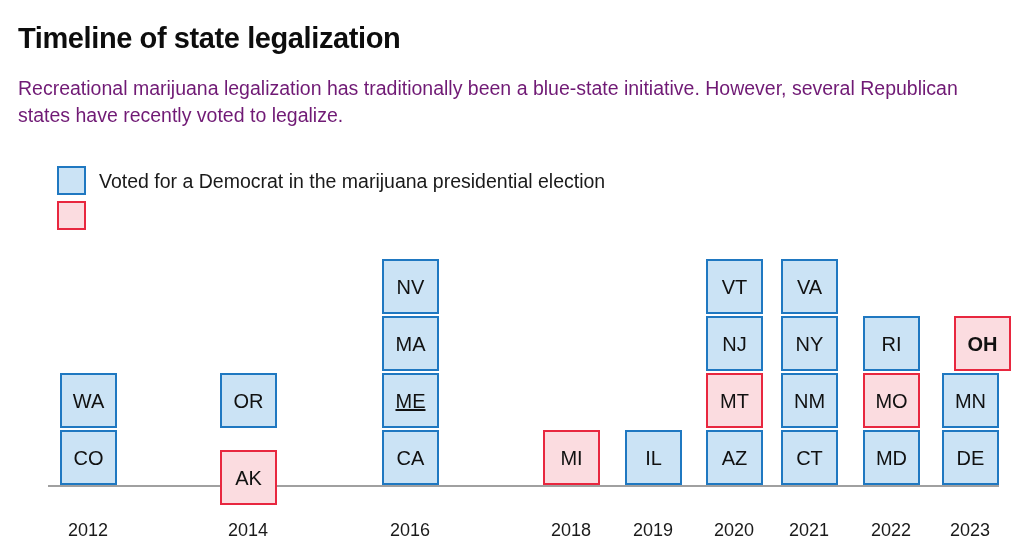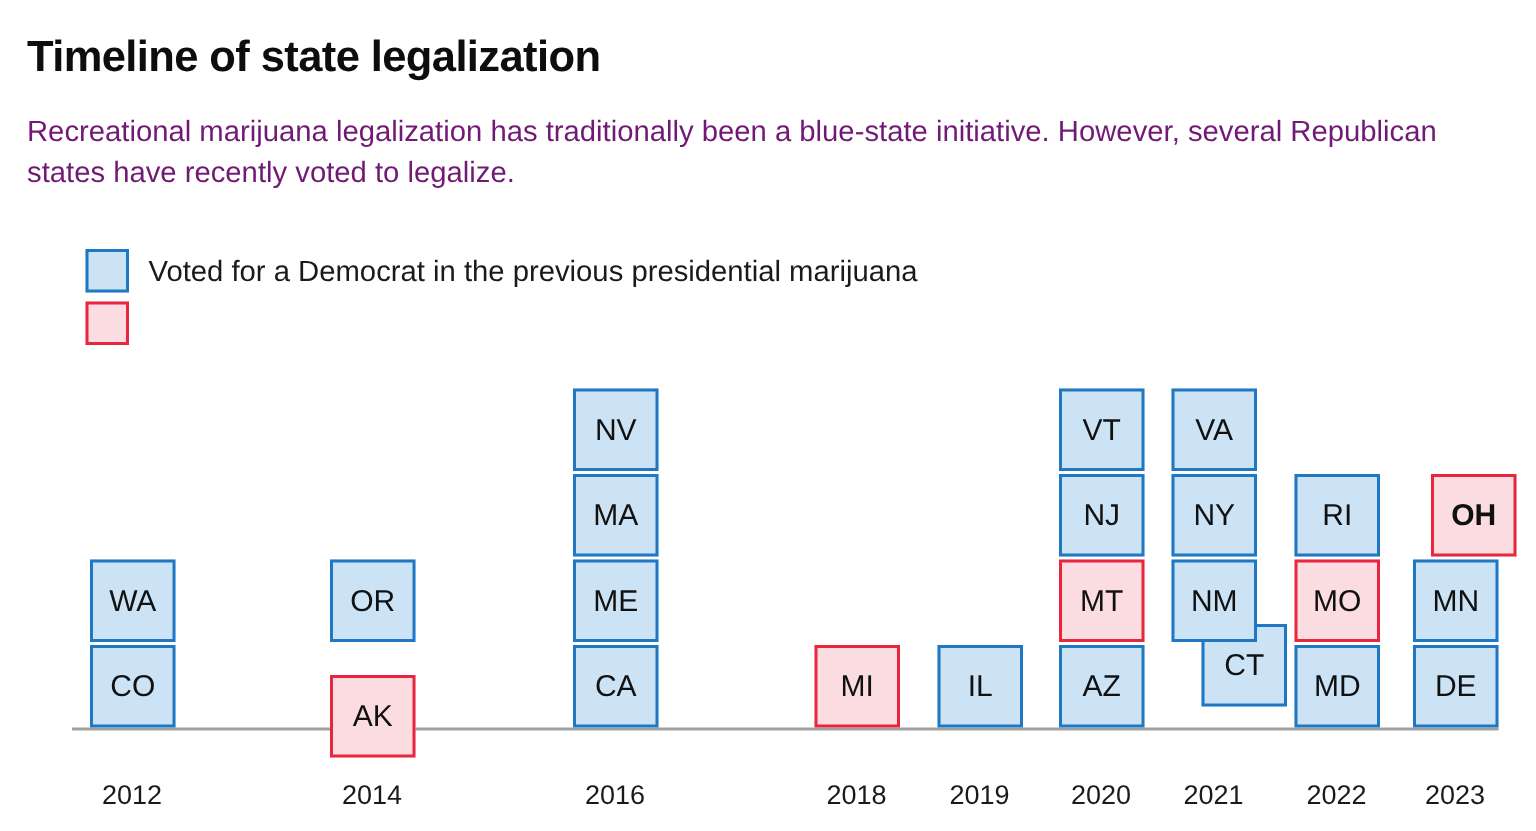--- a/index.html
+++ b/index.html
@@ -134,51 +134,51 @@
 
 <div class="page">
 
   <div class="chart-title">Timeline of state legalization</div>
 
   <div class="chart-subtitle">Recreational marijuana legalization has traditionally been a blue-state initiative. However, several Republican states have recently voted to legalize.</div>
 
   <div class="legend">
     <div class="legend-row">
       <span class="legend-swatch dem"></span>
-      <span class="legend-label">Voted for a Democrat in the previous presidential marijuana</span>
+      <span class="legend-label">Voted for a Democrat in the marijuana presidential election</span>
     </div>
     <div class="legend-row">
       <span class="legend-swatch rep"></span>
     </div>
   </div>
 
   <div class="plot">
     <div class="axis-line"></div>
     <div id="columns-host">
         <div class="state-box dem" style="left: 60px; top: 430px;">CO</div>
         <div class="state-box dem" style="left: 60px; top: 373px;">WA</div>
         <div class="year-label" style="left: 43px;">2012</div>
         <div class="state-box rep" style="left: 220px; top: 450px;">AK</div>
         <div class="state-box dem" style="left: 220px; top: 373px;">OR</div>
         <div class="year-label" style="left: 203px;">2014</div>
         <div class="state-box dem" style="left: 382px; top: 430px;">CA</div>
-        <div class="state-box dem" style="left: 382px; top: 373px;">ME</div>
+        <div class="state-box dem" style="left: 382px; top: 373px; text-decoration: underline;">ME</div>
         <div class="state-box dem" style="left: 382px; top: 316px;">MA</div>
         <div class="state-box dem" style="left: 382px; top: 259px;">NV</div>
         <div class="year-label" style="left: 365px;">2016</div>
         <div class="state-box rep" style="left: 543px; top: 430px;">MI</div>
         <div class="year-label" style="left: 526px;">2018</div>
         <div class="state-box dem" style="left: 625px; top: 430px;">IL</div>
         <div class="year-label" style="left: 608px;">2019</div>
         <div class="state-box dem" style="left: 706px; top: 430px;">AZ</div>
         <div class="state-box rep" style="left: 706px; top: 373px;">MT</div>
         <div class="state-box dem" style="left: 706px; top: 316px;">NJ</div>
         <div class="state-box dem" style="left: 706px; top: 259px;">VT</div>
         <div class="year-label" style="left: 689px;">2020</div>
-        <div class="state-box dem" style="left: 781px; top: 416px; margin-left: 20px;">CT</div>
+        <div class="state-box dem" style="left: 781px; top: 430px;">CT</div>
         <div class="state-box dem" style="left: 781px; top: 373px;">NM</div>
         <div class="state-box dem" style="left: 781px; top: 316px;">NY</div>
         <div class="state-box dem" style="left: 781px; top: 259px;">VA</div>
         <div class="year-label" style="left: 764px;">2021</div>
         <div class="state-box dem" style="left: 863px; top: 430px;">MD</div>
         <div class="state-box rep" style="left: 863px; top: 373px;">MO</div>
         <div class="state-box dem" style="left: 863px; top: 316px; text-align: center;">RI</div>
         <div class="year-label" style="left: 846px;">2022</div>
         <div class="state-box dem" style="left: 942px; top: 430px;">DE</div>
         <div class="state-box dem" style="left: 942px; top: 373px;">MN</div>

